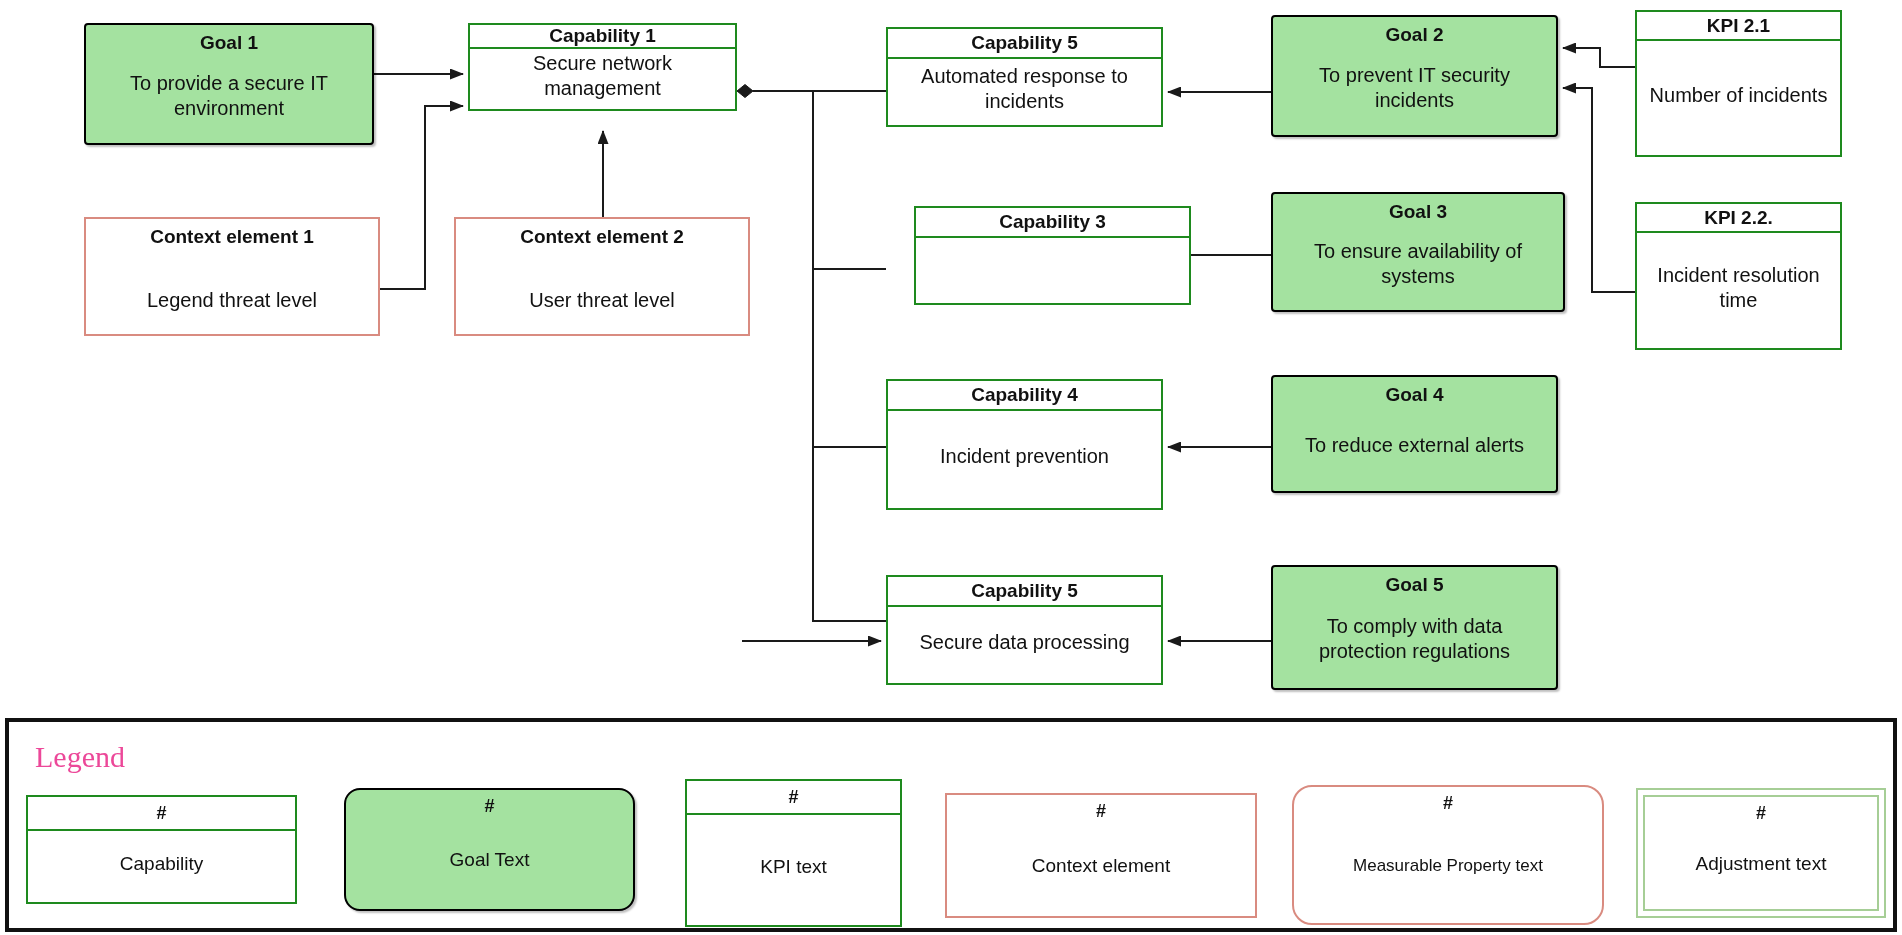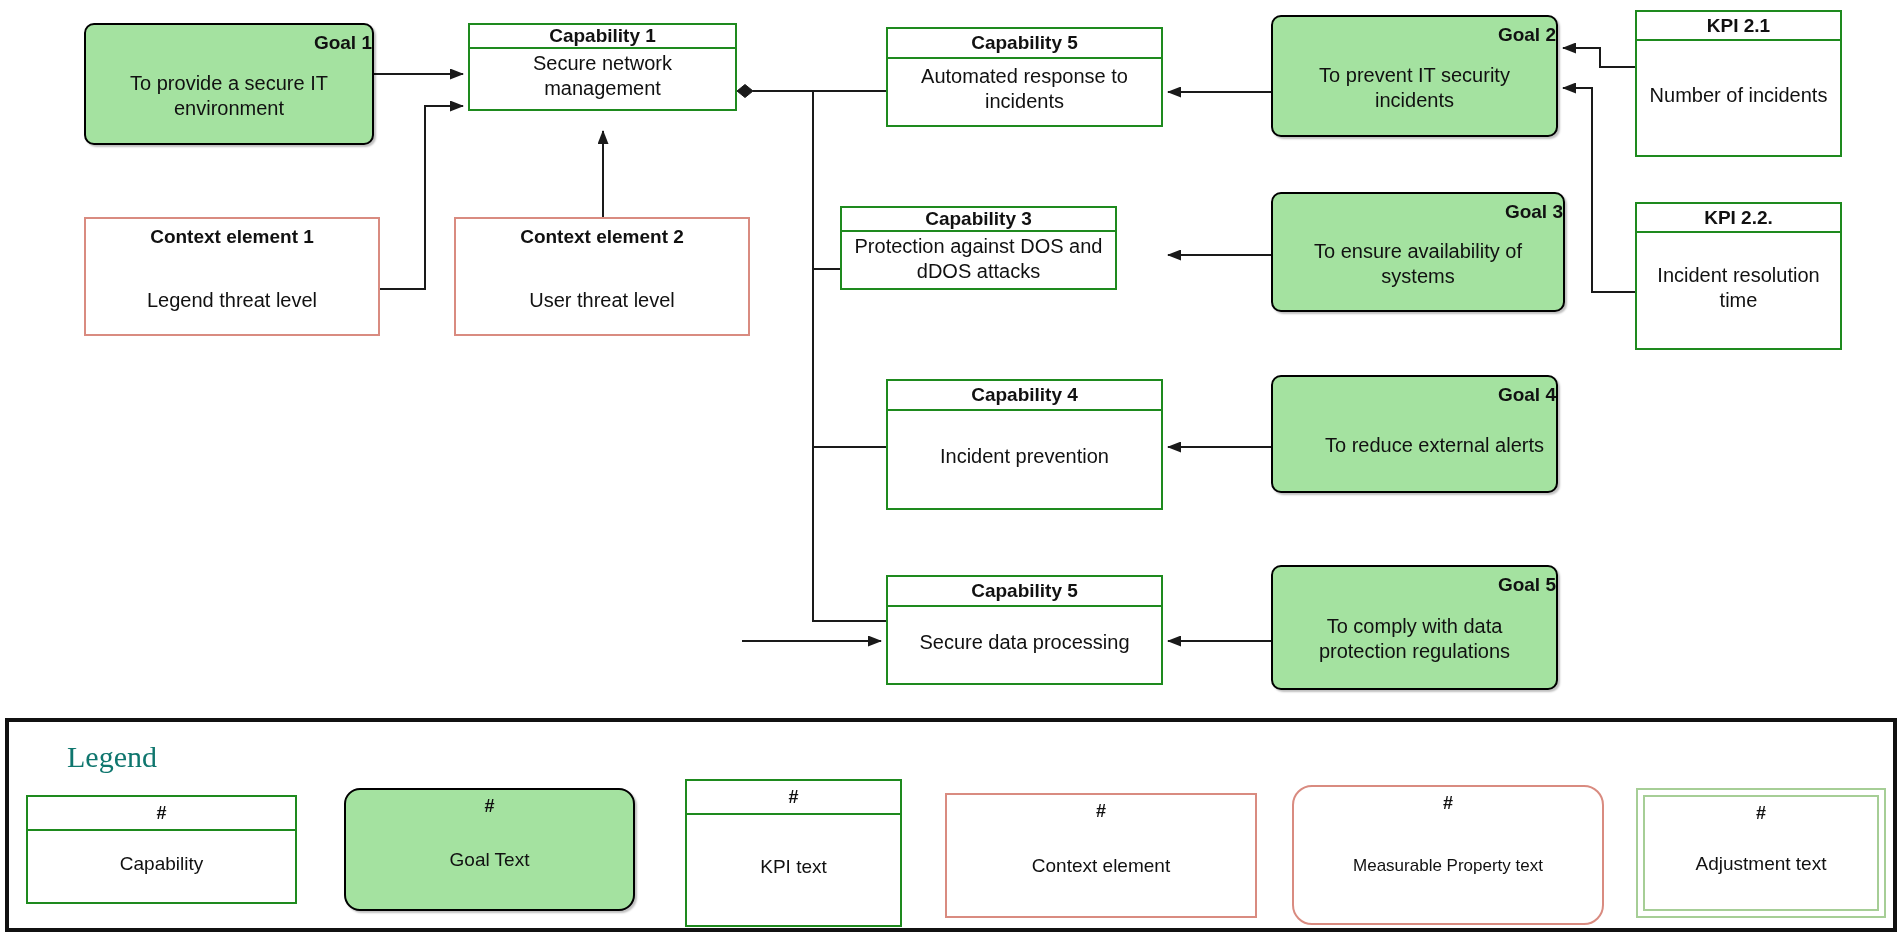--- a/index.html
+++ b/index.html
@@ -10,34 +10,34 @@
   .wires path.wire{fill:none;stroke:var(--wire);stroke-width:2;}
   .wires .arrowhead{fill:var(--wire);}
   .wires .diamond{fill:var(--wire);stroke:var(--wire);}
 
   .node{position:absolute;box-sizing:border-box;display:flex;flex-direction:column;
         text-align:center;background:#fff;}
   .n-title{font-weight:bold;font-size:19px;padding-top:7px;line-height:1.2;}
   .n-body{flex:1;display:flex;align-items:center;justify-content:center;
           font-size:20px;line-height:1.25;padding:2px 12px 8px 12px;white-space:pre-line;}
 
-  .goal{background:var(--goal-fill);border:2.5px solid #000;border-radius:10px;
-        box-shadow:2px 2px 2px rgba(0,0,0,0.25);align-items:flex-end;}
+  .goal{background:var(--goal-fill);border:2.5px solid #000;border-radius:4px;
+        box-shadow:2px 2px 2px rgba(0,0,0,0.25);}
 
   .cap{border:2px solid var(--cap-border);}
   .cap-h{font-weight:bold;font-size:19px;display:flex;align-items:center;justify-content:center;
          border-bottom:2px solid var(--cap-border);}
 
   .ctx{border:2px solid var(--ctx-border);gap:24px;}
 
   
   .legend{position:absolute;left:5px;top:718px;width:1884px;height:206px;
           border:4px solid #111;background:#fff;}
   .legend-title{position:absolute;left:26px;top:18px;font-family:"Liberation Serif", serif;
-                font-size:30px;color:#0f766e;margin-left:32px;}
+                font-size:30px;color:#ec4899;}
   .lg{position:absolute;box-sizing:border-box;display:flex;flex-direction:column;
       text-align:center;background:#fff;}
   .lg .sym{font-weight:bold;font-size:18px;padding-top:6px;}
   .lg .lbl{flex:1;display:flex;align-items:center;justify-content:center;
            font-size:19px;padding:0 8px 6px 8px;}
   .lg.lg-cap,.lg.lg-kpi{border:2px solid var(--cap-border);}
   .lg.lg-cap .sym,.lg.lg-kpi .sym{border-bottom:2px solid var(--cap-border);padding-bottom:5px;}
   .lg.lg-goal{background:var(--goal-fill);border:2.5px solid #000;border-radius:16px;
               box-shadow:2px 2px 2px rgba(0,0,0,0.25);}
   .lg.lg-ctx{border:2px solid var(--ctx-border);}
@@ -96,23 +96,22 @@
   </div>
 
   <div class="node cap" style="left:468px;top:23px;width:269px;height:88px">
     <div class="cap-h" style="height:28px">Capability 1</div>
     <div class="n-body">Secure network management</div>
   </div>
   <div class="node cap" style="left:886px;top:27px;width:277px;height:100px">
     <div class="cap-h" style="height:28px">Capability 5</div>
     <div class="n-body">Automated response to incidents</div>
   </div>
-  <div class="node cap" style="left:840px;top:206px;width:277px;height:84px">
+  <div class="node cap" style="left:914px;top:206px;width:277px;height:99px">
     <div class="cap-h" style="height:28px">Capability 3</div>
-    <div class="n-body">Protection against DOS and dDOS attacks</div>
   </div>
   <div class="node cap" style="left:886px;top:379px;width:277px;height:131px">
     <div class="cap-h" style="height:28px">Capability 4</div>
     <div class="n-body">Incident prevention</div>
   </div>
   <div class="node cap" style="left:886px;top:575px;width:277px;height:110px">
     <div class="cap-h" style="height:28px">Capability 5</div>
     <div class="n-body">Secure data processing</div>
   </div>
 

